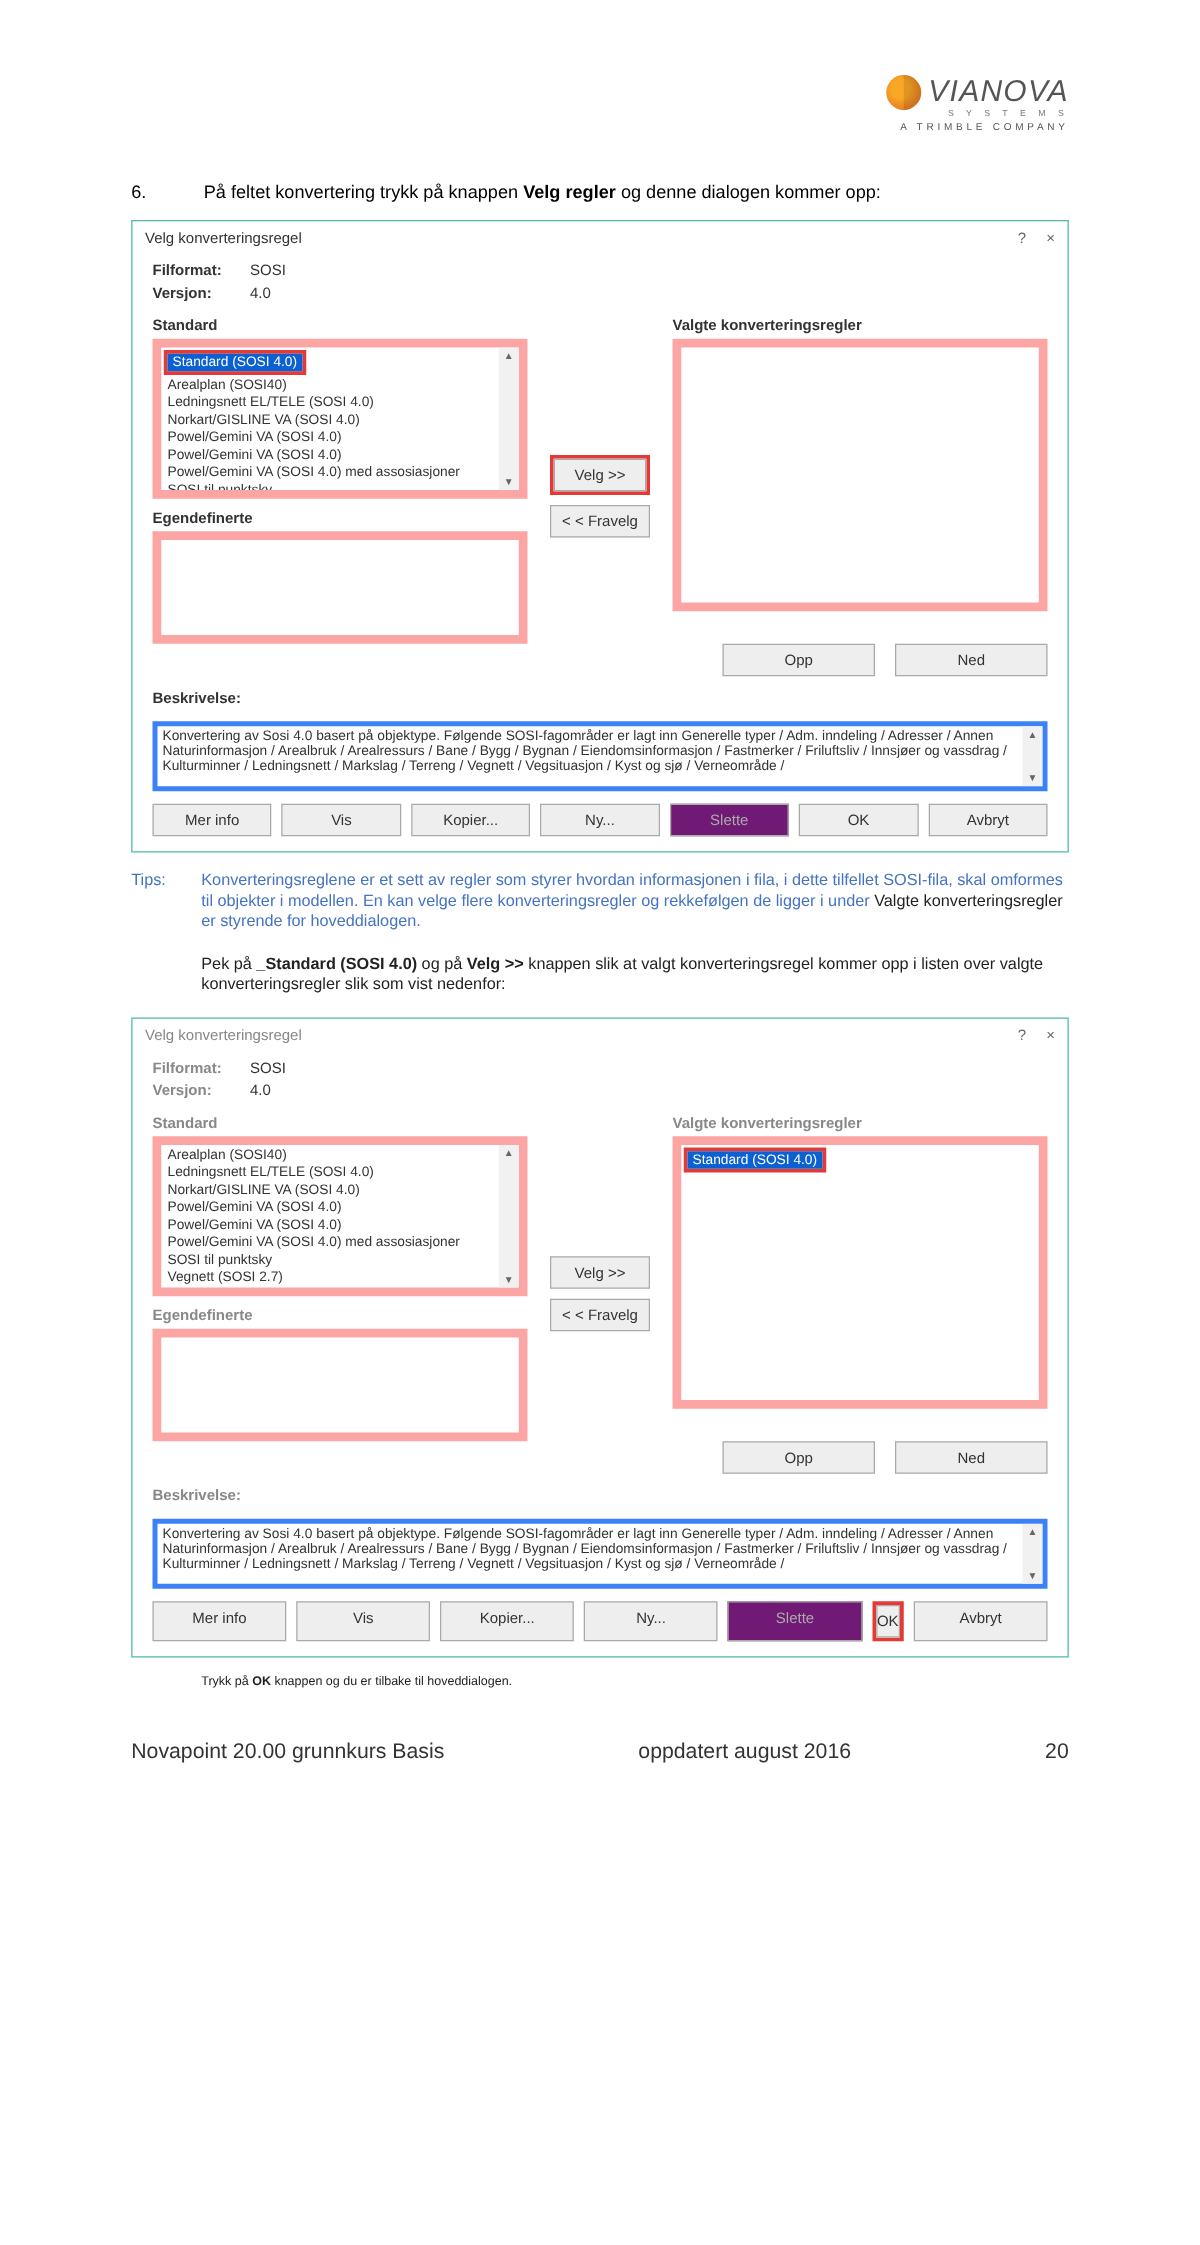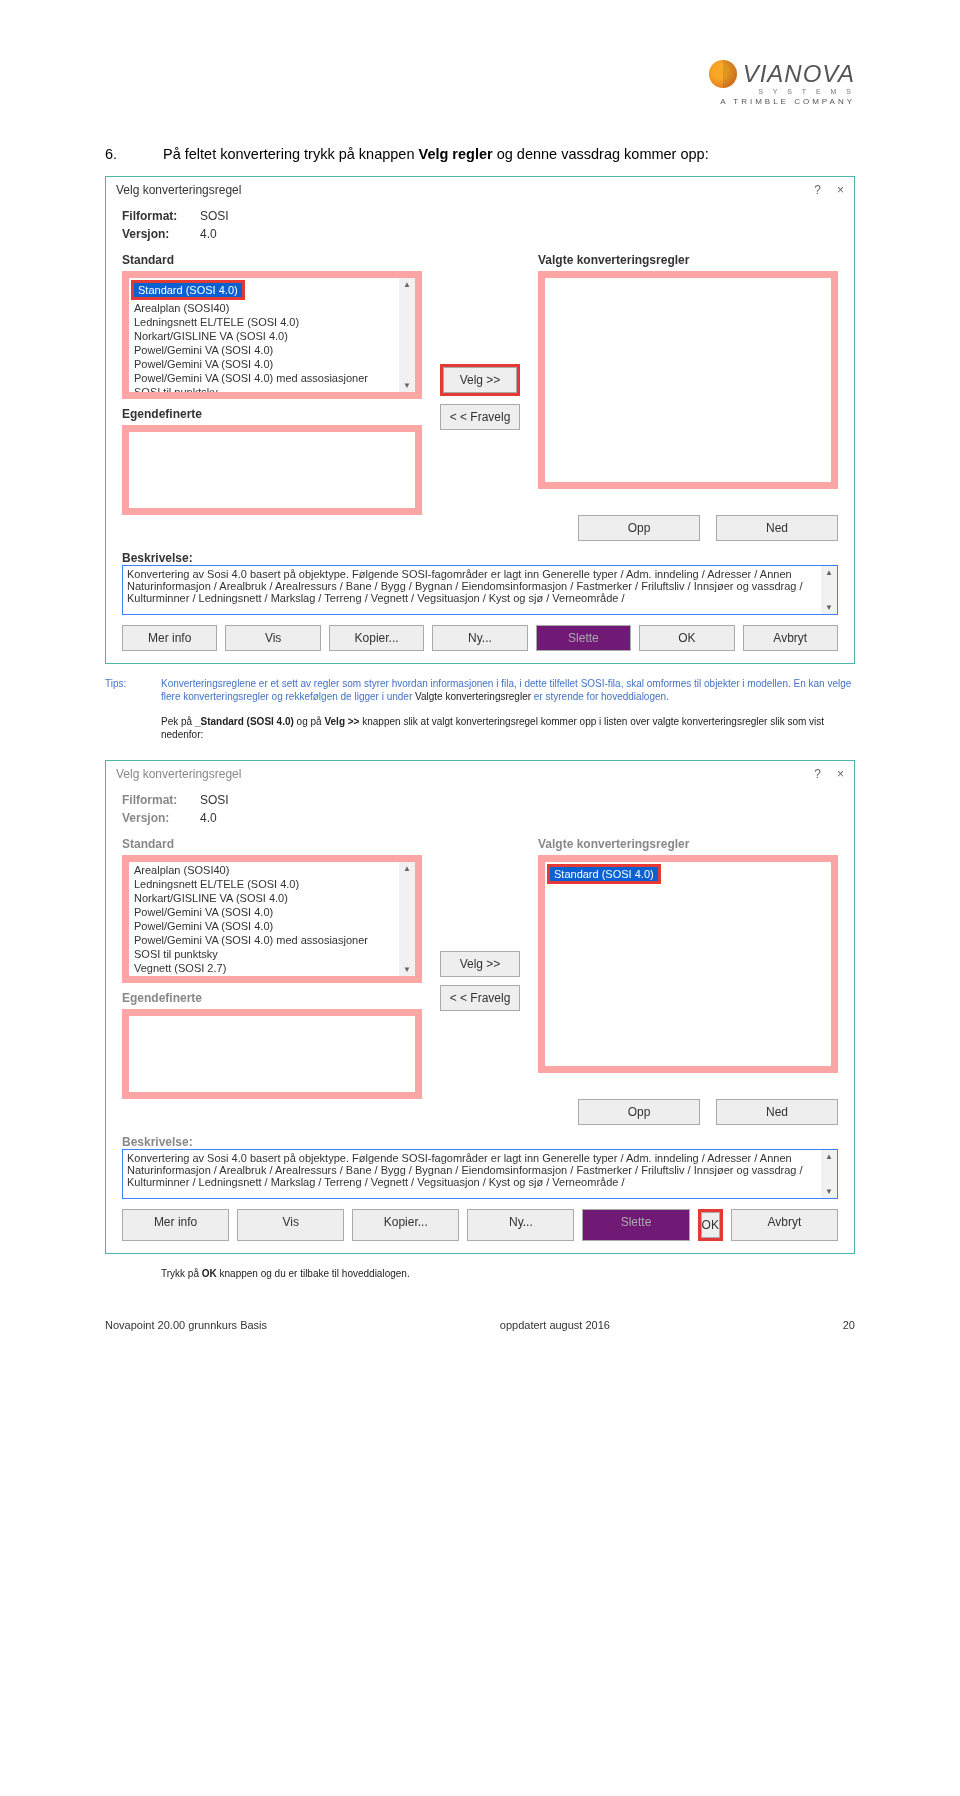--- a/index.html
+++ b/index.html
@@ -30,49 +30,49 @@
 .listbox .sel{background:#0b61d1;color:#fff}
 .listbox .scrollbar{position:absolute;right:0;top:0;width:16px;height:100%;background:#f1f1f1;display:flex;flex-direction:column;justify-content:space-between;align-items:center}
 .scrollbar .arr{font-size:8px;color:#666;padding:2px}
 .redbox{border:3px solid #e53935;display:inline-block}
 .btn{border:1px solid #aaa;background:#eee;text-align:center;font-size:12px;padding:5px 0}
 .btn.disabled{color:#aaa;background:#701a75}
 .upned{display:flex;gap:16px;justify-content:flex-end;margin-top:26px}
 .upned .btn{width:120px}
 .desc{margin-top:10px}
 .desc-h{font-weight:bold;font-size:12px}
-.desc-box{border:1px solid #3b82f6;padding:2px 4px;font-size:11px;color:#333;position:relative;height:44px;overflow:hidden;margin-top:0}
+.desc-box{border:4px solid #3b82f6;padding:2px 4px;font-size:11px;color:#333;position:relative;height:44px;overflow:hidden;margin-top:12px}
 .desc-box .scrollbar{position:absolute;right:0;top:0;width:16px;height:100%;background:#f1f1f1;display:flex;flex-direction:column;justify-content:space-between;align-items:center}
 .bottom-btns{display:flex;gap:8px;margin-top:10px}
 .bottom-btns .btn{flex:1}
 .faded .titlebar,.faded .meta-row .lbl,.faded .sect-h,.faded .desc-h{color:#888}
-.tips{display:flex;gap:22px;font-size:10px;color:#4472c4;margin:4px 0 18px 0}
+.tips{display:flex;gap:22px;font-size:13px;color:#4472c4;margin:4px 0 18px 0}
 .tips .lbl{width:34px}
 .tips .body{flex:1;line-height:1.28}
 .tips .black{color:#222}
-.footer{display:flex;justify-content:space-between;font-size:11px;color:#333;margin-top:40px}
+.footer{display:flex;justify-content:space-between;font-size:17px;color:#333;margin-top:40px}
 </style>
 </head>
 <body>
 
 <div class="page">
  <div class="header">
   <div class="logo">
    <div class="logo-row">
     <span class="logo-icon"></span>
     <span class="logo-text">VIANOVA</span>
    </div>
    <div style="font-size:7px;letter-spacing:4px;color:#777;text-align:right">S Y S T E M S</div>
    <div class="logo-tag">A  TRIMBLE  COMPANY</div>
   </div>
  </div>
 
  <div class="numitem">
   <span class="num">6.</span>
-  <span><span>På feltet konvertering trykk på knappen </span><b>Velg regler</b><span> og denne vassdrag kommer opp:</span></span>
+  <span><span>På feltet konvertering trykk på knappen </span><b>Velg regler</b><span> og denne dialogen kommer opp:</span></span>
  </div>
 
  <div class="dialog">
   <div class="titlebar">
    <span>Velg konverteringsregel</span>
    <span class="titlebar-right">
     <span>?</span>
     <span>×</span>
    </span>
   </div>

